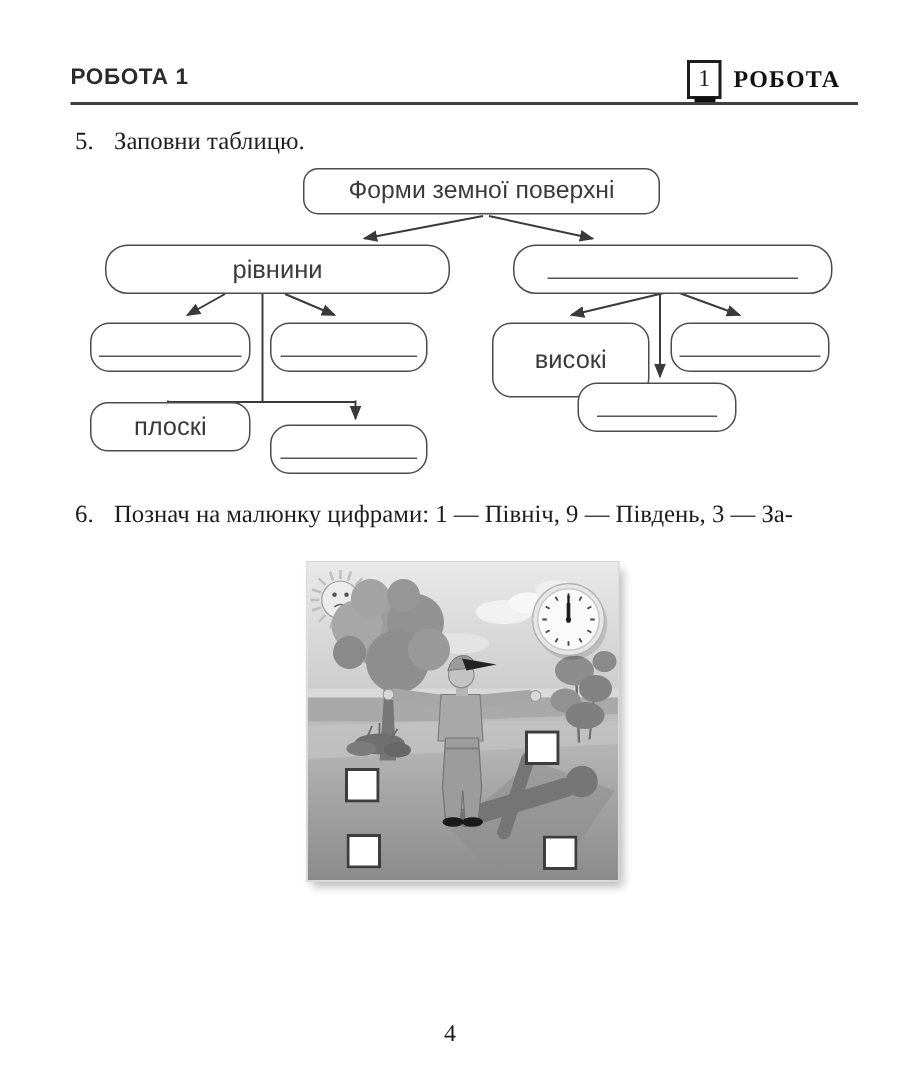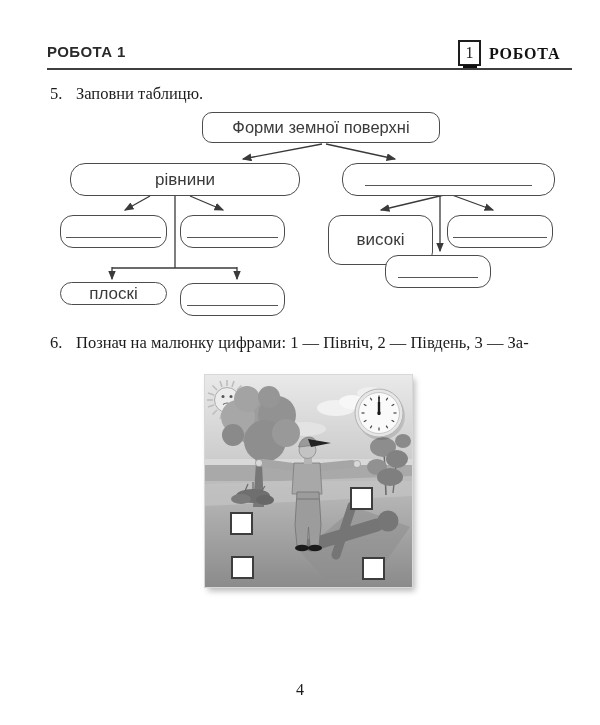--- a/index.html
+++ b/index.html
@@ -88,29 +88,29 @@
     <span>високі</span>
   </div>
   <div class="dbox" style="left:447px;top:215px;width:106px;height:33px;">
     <span class="blank" style="width:90%;"></span>
   </div>
 
   <div class="dbox" style="left:385px;top:255px;width:106px;height:33px;">
     <span class="blank" style="width:76%;"></span>
   </div>
 
-  <div class="dbox" style="left:60px;top:282px;width:107px;height:23px;border-radius:12px;">
+  <div class="dbox" style="left:60px;top:268px;width:107px;height:33px;border-radius:12px;">
     <span>плоскі</span>
   </div>
   <div class="dbox" style="left:180px;top:283px;width:105px;height:33px;">
     <span class="blank" style="width:88%;"></span>
   </div>
 
   <div class="tnum" style="left:50px;top:333px;">6.</div>
-  <div class="ttext" style="left:76px;top:333px;">Познач на малюнку цифрами: 1 — Північ, 2 — Південь, 3 — За-</div>
+  <div class="ttext" style="left:76px;top:333px;">Познач на малюнку цифрами: 1 — Північ, 9 — Південь, 3 — За-</div>
 
   <div class="scene">
     <svg width="207" height="212" viewBox="0 0 207 212">
       <defs>
         <linearGradient id="sky" x1="0" y1="0" x2="0" y2="1">
           <stop offset="0" stop-color="#e9e9e9"></stop>
             <stop offset="1" stop-color="#c6c6c6"></stop>
         </linearGradient>
         <linearGradient id="gnd" x1="0" y1="0" x2="0" y2="1">
           <stop offset="0" stop-color="#bcbcbc"></stop>

